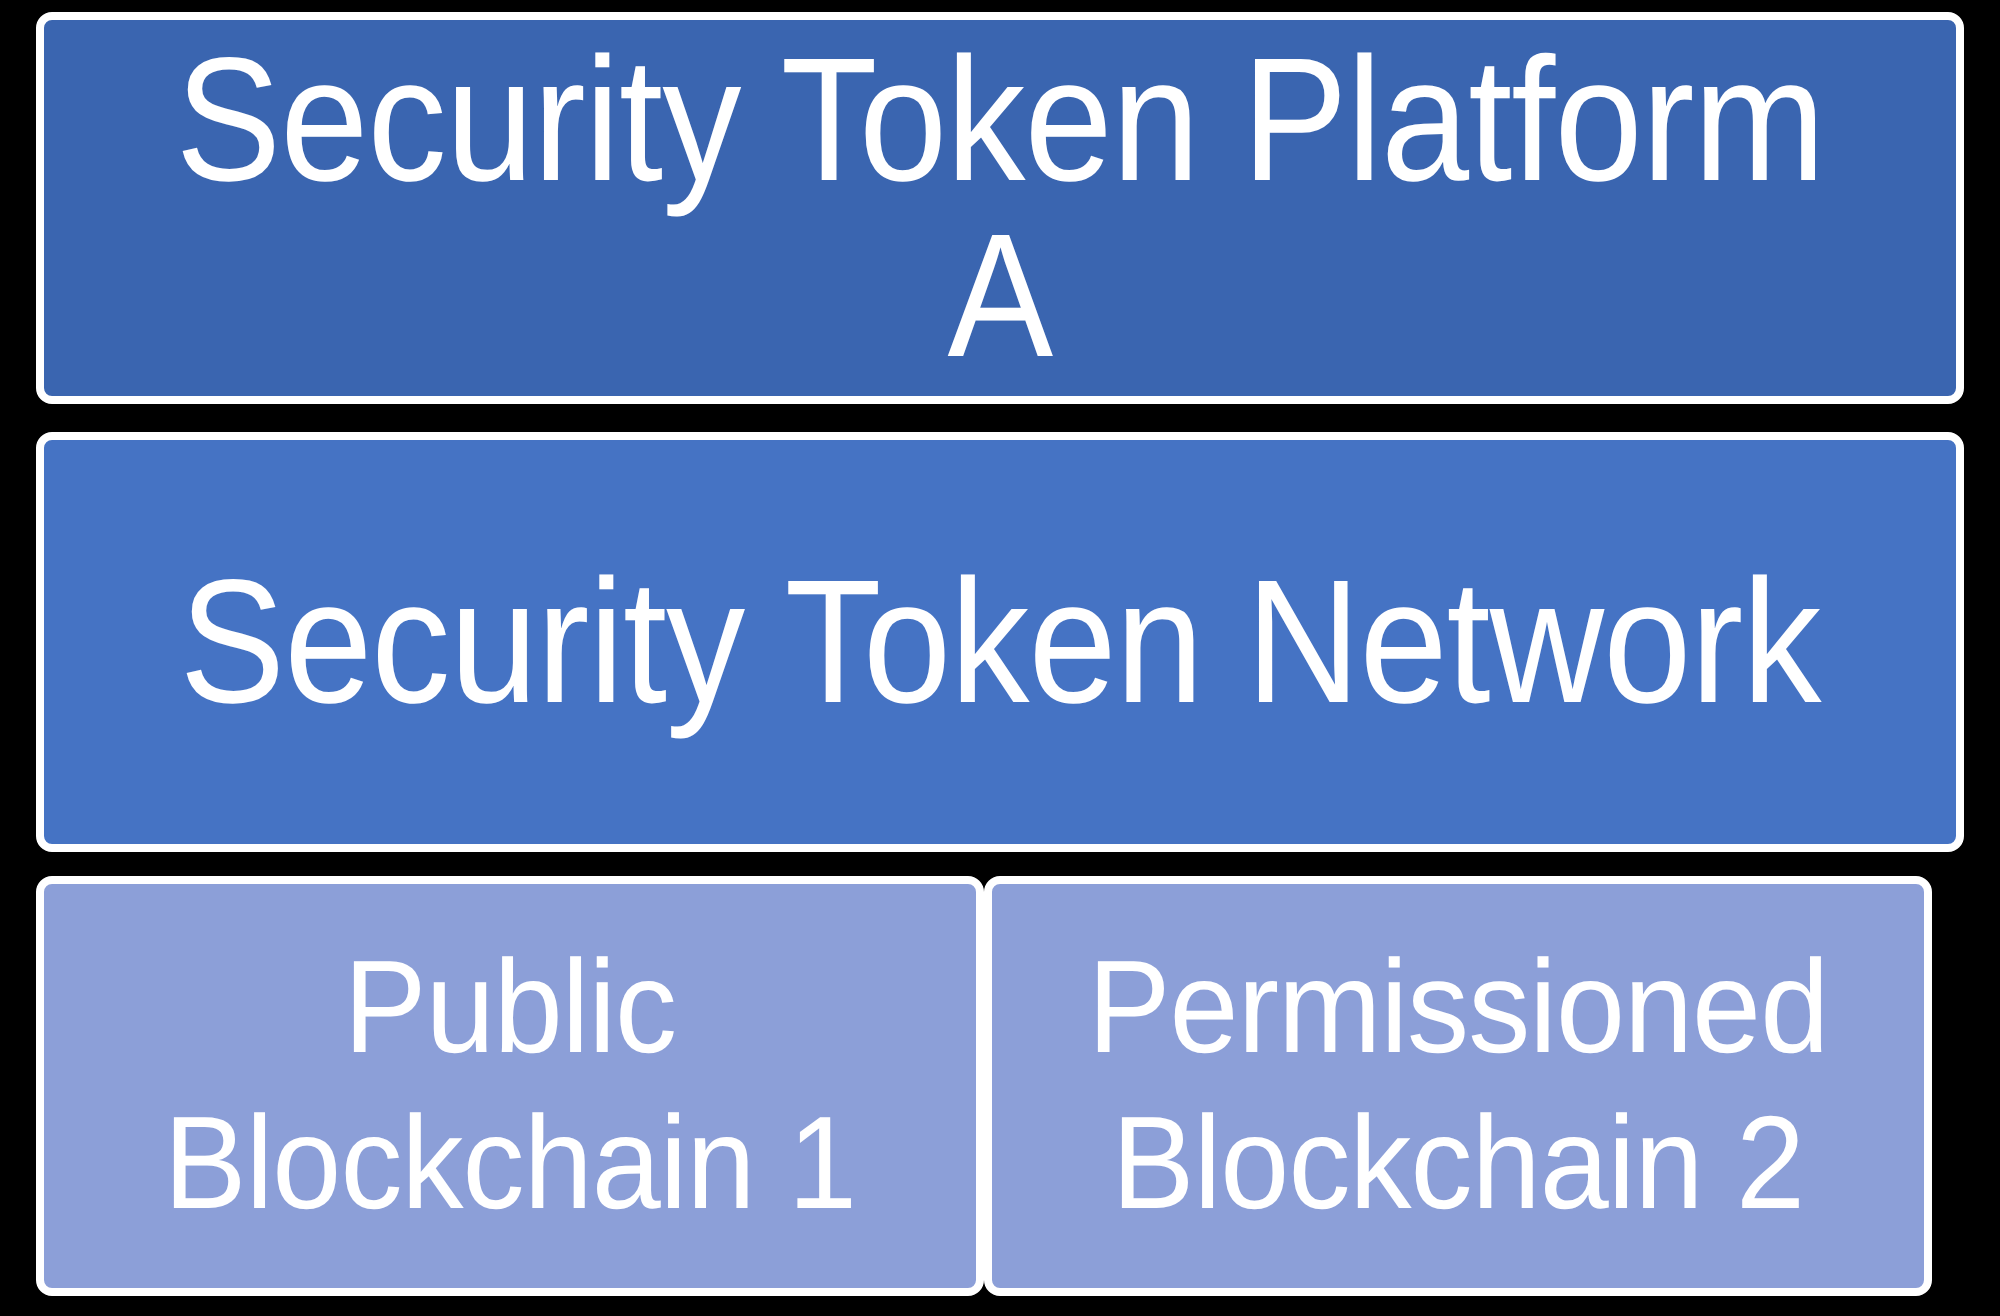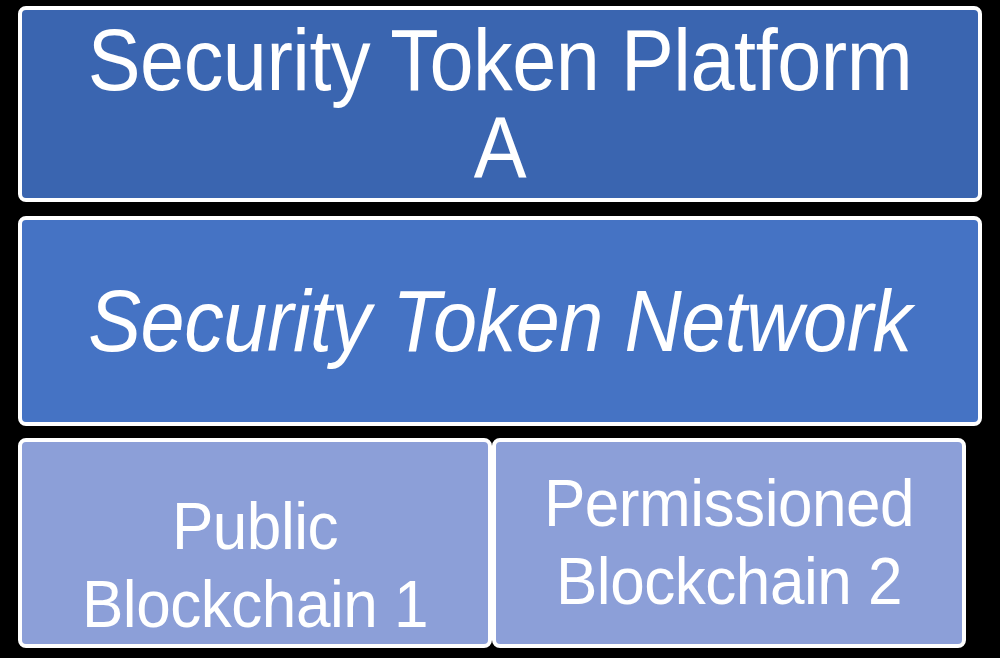--- a/index.html
+++ b/index.html
@@ -60,21 +60,20 @@
     transform: scaleX(0.90);
   }
 
   
   #box-network {
     left: 18px;
     top: 216px;
     width: 964px;
     height: 210px;
     background: #4573C4;
-    font-style: italic;
   }
   #box-network .box-label {
     font-size: 88px;
     line-height: 1.0;
     letter-spacing: -0.5px;
     transform: scaleX(0.90);
   }
 
   
   .chain-box {
@@ -98,21 +97,21 @@
 <div id="diagram">
 
   <div class="layer-box" id="box-platform" style="background: rgb(58, 101, 176);">
     <span class="box-label">Security Token Platform A</span>
   </div>
 
   <div class="layer-box" id="box-network" style="background: rgb(69, 115, 196);">
     <span class="box-label">Security Token Network</span>
   </div>
 
-  <div class="layer-box chain-box" id="box-chain-public" style="background: rgb(140, 159, 216); align-items: flex-end;">
+  <div class="layer-box chain-box" id="box-chain-public" style="background: rgb(140, 159, 216);">
     <span class="box-label">Public
 Blockchain 1</span>
   </div>
 
   <div class="layer-box chain-box" id="box-chain-permissioned" style="background: rgb(140, 159, 216);">
     <span class="box-label">Permissioned
 Blockchain 2</span>
   </div>
 
 </div>

